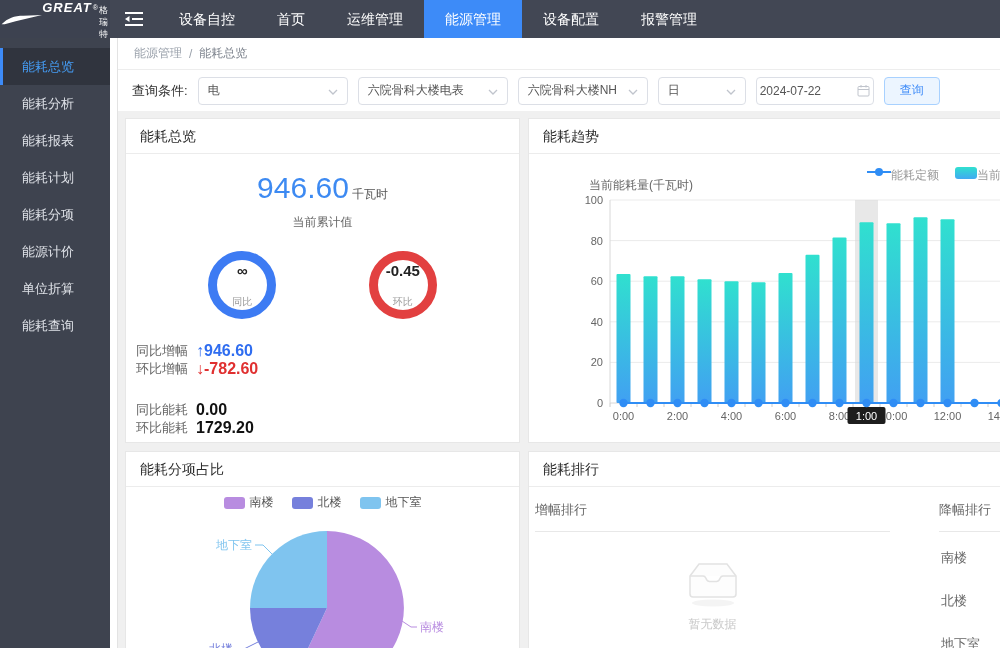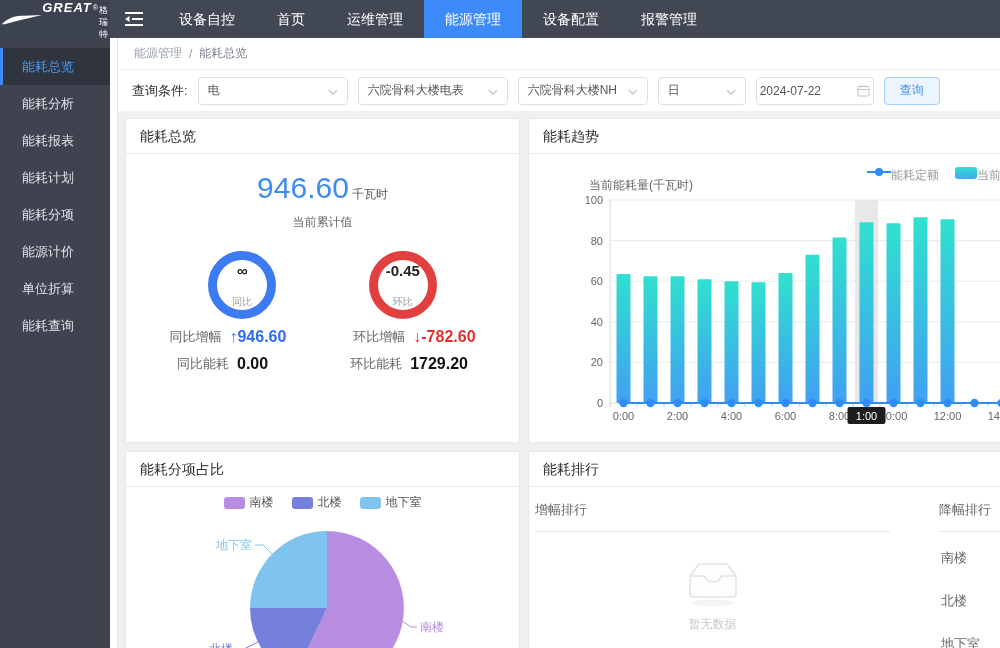--- a/index.html
+++ b/index.html
@@ -42,21 +42,21 @@
   .ov-val { font-size:30px; color:#3d8af2; }
   .ov-unit { font-size:12px; color:#555; margin-left:3px; }
   .ov-cap { text-align:center; font-size:12px; color:#666; margin-top:9px; }
   .rings { display:flex; justify-content:space-around; padding:0 36px; margin-top:20px; }
   .ring { width:68px; height:68px; border-radius:50%; border:9px solid; display:flex; flex-direction:column;
     align-items:center; justify-content:center; }
   .ring-blue { border-color:#3d7bf3; }
   .ring-red { border-color:#e24040; }
   .ring-v { font-size:15px; font-weight:bold; color:#222; }
   .ring-l { font-size:10px; color:#999; margin-top:16px; }
-  .stat-row { display:flex; justify-content:space-around; padding:0 10px; margin-top:9px; }
+  .stat-row { display:flex; justify-content:space-around; padding:0 10px; margin-top:23px;flex-direction:column; }
   .stat { display:flex; align-items:center; gap:8px; font-size:13px; color:#666; }
   .s-val { font-size:16px; font-weight:bold; }
   .s-val.blue { color:#2f6df0; }
   .s-val.red { color:#e03030; }
   .s-val.dark { color:#111; }
   
   .trend-body { position:relative; height:288px; }
   .legend { position:absolute; top:13px; left:338px; display:flex; gap:16px; align-items:center;
     font-size:12px; color:#999; }
   .legend .li { display:flex; align-items:flex-start; cursor:pointer; }

